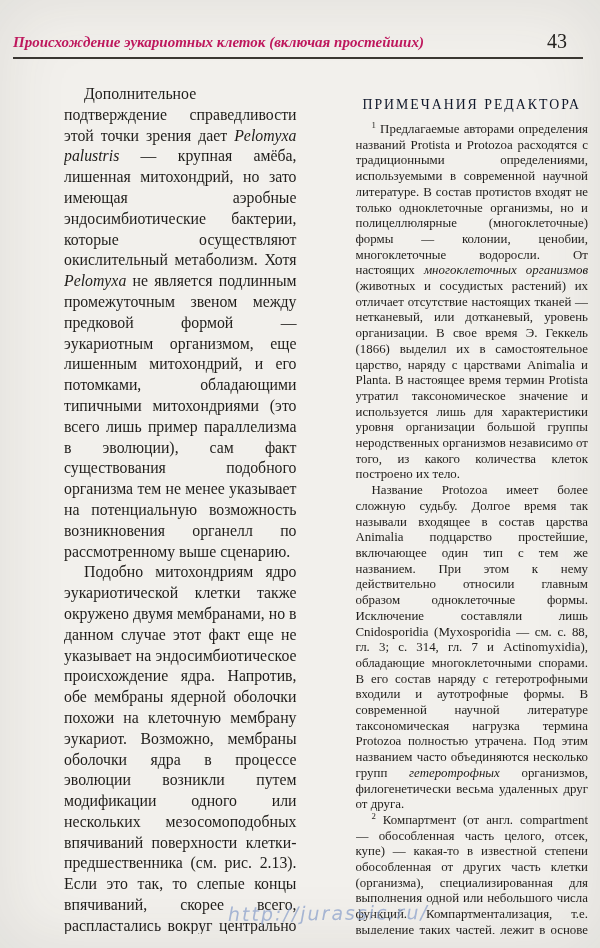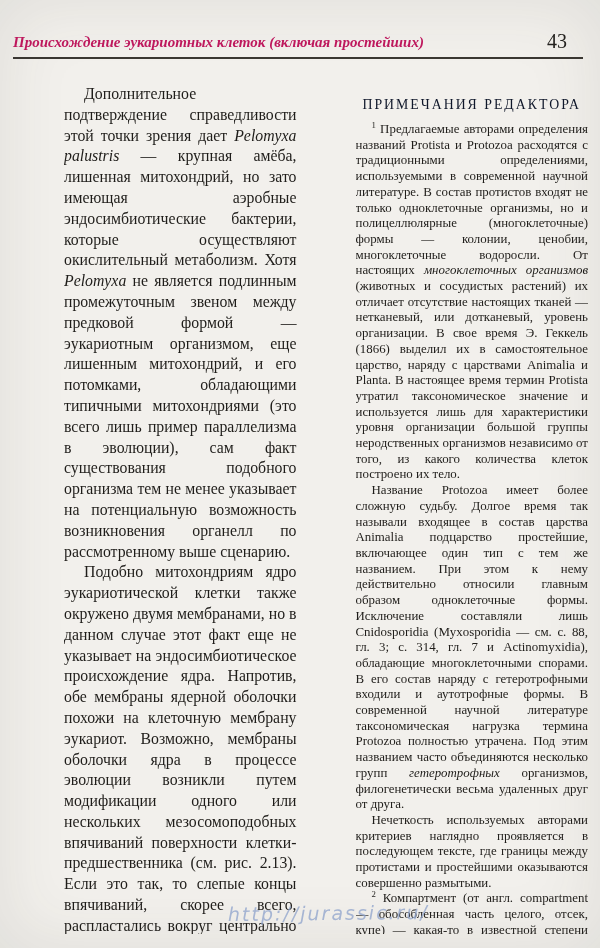--- a/index.html
+++ b/index.html
@@ -72,21 +72,20 @@
 
     </div>
 
     <div class="col">
 
       <h2 class="notes-heading">ПРИМЕЧАНИЯ РЕДАКТОРА</h2>
 
       <div class="notes">
         <p class="note"><sup>1</sup><span> Предлагаемые авторами определения названий Protista и Protozoa расходятся с традиционными определениями, используемыми в современной научной литературе. В состав протистов входят не только одноклеточные организмы, но и полицеллюлярные (многоклеточные) формы — колонии, ценобии, многоклеточные водоросли. От настоящих </span><span class="italic">многоклеточных организмов</span><span> (животных и сосудистых растений) их отличает отсутствие настоящих тканей — нетканевый, или дотканевый, уровень организации. В свое время Э. Геккель (1866) выделил их в самостоятельное царство, наряду с царствами Animalia и Planta. В настоящее время термин Protista утратил таксономическое значение и используется лишь для характеристики уровня организации большой группы неродственных организмов независимо от того, из какого количества клеток построено их тело.</span></p>
         <p class="note"><span>Название Protozoa имеет более сложную судьбу. Долгое время так называли входящее в состав царства Animalia подцарство простейшие, включающее один тип с тем же названием. При этом к нему действительно относили главным образом одноклеточные формы. Исключение составляли лишь Cnidosporidia (Myxosporidia — см. с. 88, гл. 3; с. 314, гл. 7 и Actinomyxidia), обладающие многоклеточными спорами. В его состав наряду с гетеротрофными входили и аутотрофные формы. В современной научной литературе таксономическая нагрузка термина Protozoa полностью утрачена. Под этим названием часто объединяются несколько групп </span><span class="italic">гетеротрофных</span><span> организмов, филогенетически весьма удаленных друг от друга.</span></p>
-        <p class="note">Нечеткость используемых авторами критериев наглядно проявляется в последующем тексте, где границы между протистами и простейшими оказываются совершенно размытыми.</p>
         <p class="note note-sep"><sup>2</sup><span> Компартмент (от англ. compartment — обособленная часть целого, отсек, купе) — какая-то в известной степени обособленная от других часть клетки (организма), специализированная для выполнения одной или небольшого числа функций. Компартментализация, т.е. выделение таких частей, лежит в основе организации эукариотных клеток. Мембранные орга-</span></p>
       </div>
     </div>
 
   </div>
 
   <div class="watermark">http://jurassic.ru/</div>
 
 </div>
 

